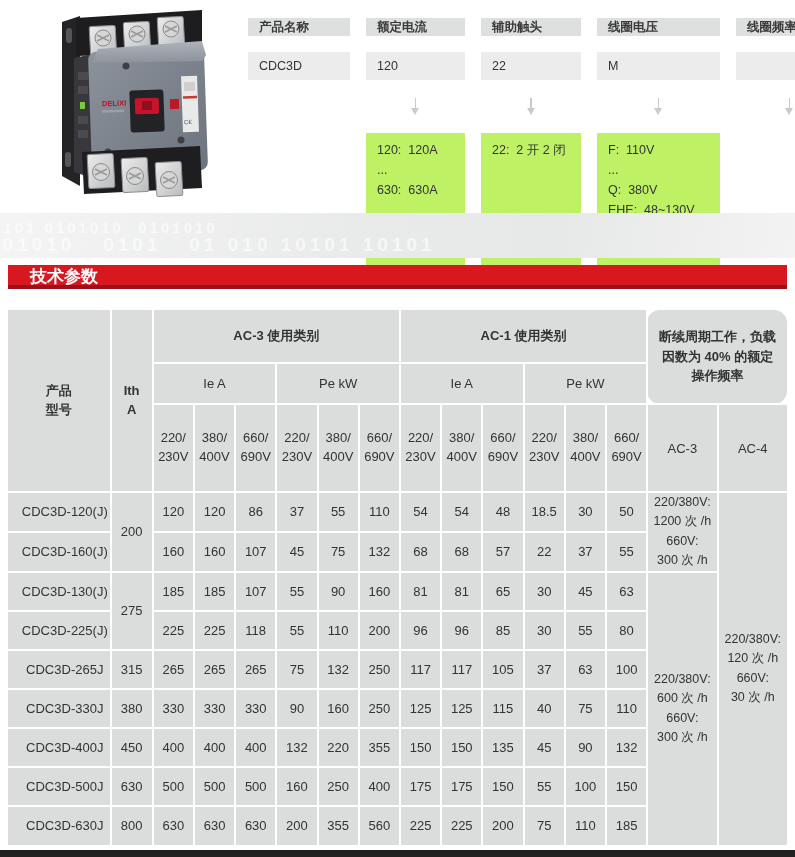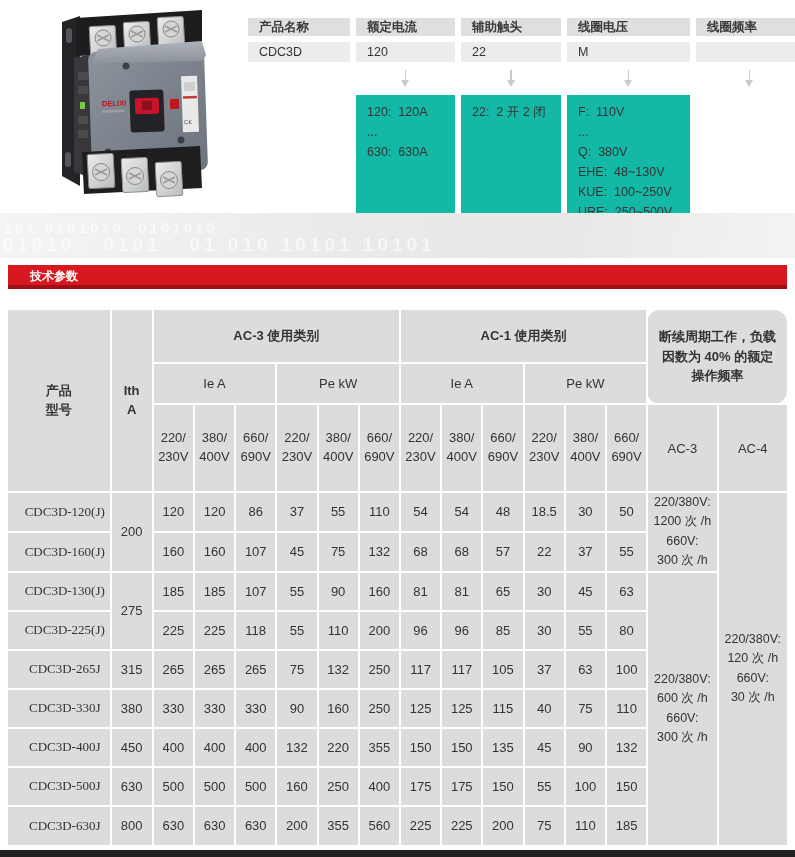--- a/index.html
+++ b/index.html
@@ -5,59 +5,59 @@
   * { margin:0; padding:0; box-sizing:border-box; }
   html,body { background:#fff; }
   body { font-family:"Liberation Sans","DejaVu Sans",sans-serif; color:#333; }
   .page { position:relative; width:795px; height:857px; background:#fff; overflow:hidden; }
 
   
   .product-image { position:absolute; left:16px; top:2px; width:212px; height:212px; }
 
   
   .selector { position:absolute; left:248px; top:18px; width:541px;
-              display:grid; grid-template-columns:102px 99px 100px 123px 107px; gap:6px;
+              display:grid; grid-template-columns:102px 99px 100px 123px 107px; gap:16px;
               font-size:12.5px; }
   .sel-head { background:#dedfdf; height:18px; display:flex; align-items:center;
               padding-left:11px; font-weight:bold; color:#3a3a3a; }
-  .sel-val  { background:#ececec; height:20px; display:flex; align-items:center; padding-left:11px; }
+  .sel-val  { background:#ececec; height:28px; display:flex; align-items:center; padding-left:11px; }
   .sel-arrow-zone { height:21px; display:flex; align-items:flex-start; justify-content:center; padding-top:2px; }
   .arrow { width:9px; height:18px; position:relative; }
   .arrow::before { content:""; position:absolute; left:3.8px; top:0; width:1.6px; height:11px; background:#c9cbcb; }
   .arrow::after  { content:""; position:absolute; left:0; top:10px; border-left:4.5px solid transparent;
                    border-right:4.5px solid transparent; border-top:7px solid #c9cbcb; }
-  .sel-detail { background:#14b8a6; min-height:96px; padding:7px 4px 7px 11px; line-height:1.6; }
+  .sel-detail { background:#bef264; min-height:96px; padding:7px 4px 7px 11px; line-height:1.6; }
   .sel-detail div { white-space:pre; }
   .sel-empty { background:transparent; }
 
   
   .watermark-band { position:absolute; left:0; top:213px; width:795px; height:45px; overflow:hidden;
                     background:linear-gradient(100deg,#f4f4f4 0%,#e9eaea 45%,#e7e8e8 70%,#f3f3f3 100%); }
   .wm-line { position:absolute; color:rgba(255,255,255,.6); font-weight:bold; white-space:pre; }
   .wm-1 { top:6px;  left:-8px;  font-size:15px; letter-spacing:3px; }
   .wm-2 { top:21px; left:-12px; font-size:19px; letter-spacing:4px; }
 
   
   .section-bar { position:absolute; left:8px; top:265px; width:779px; height:24px;
                  background:#d7191f; border-bottom:4px solid #9e1015;
-                 color:#fff; font-weight:bold; font-size:12px; line-height:23px; padding-left:22px; }
+                 color:#fff; font-weight:bold; font-size:17px; line-height:23px; padding-left:22px; }
 
   
   .spec-wrap { position:absolute; left:8px; top:310px; width:779px; }
   table.spec { width:779px; table-layout:fixed; border-collapse:collapse; border-style:hidden;
                font-size:13px; color:#333; }
   table.spec th, table.spec td { border:2px solid #fff; background:#dbdcdc; font-weight:normal;
                                  text-align:center; vertical-align:middle; }
   table.spec tr.h1 th { height:53px;font-weight:bold; }
   table.spec tr.h2 th { height:41px;text-align:center; }
   table.spec tr.h3 th { height:88px; }
   table.spec td { height:39px; }
   .two-line div { line-height:1.45; }
   th.duty { line-height:1.5; padding:0 8px;border-radius:13px; }
-  td.model { text-align:left; padding-left:12px;font-family:Liberation Serif, serif; }
+  td.model { text-align:left; padding-left:12px; }
   td.freq { text-align:left; line-height:1.55; font-size:12.5px; }
   td.freq div { white-space:pre; }
 
   
   .bottom-strip { position:absolute; left:0; bottom:0; width:795px; height:7px; background:#212121; }
 </style>
 </head>
 <body>
 
 <div class="page">

